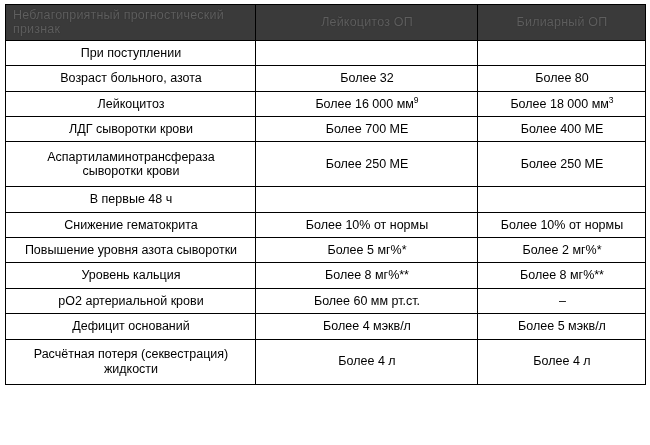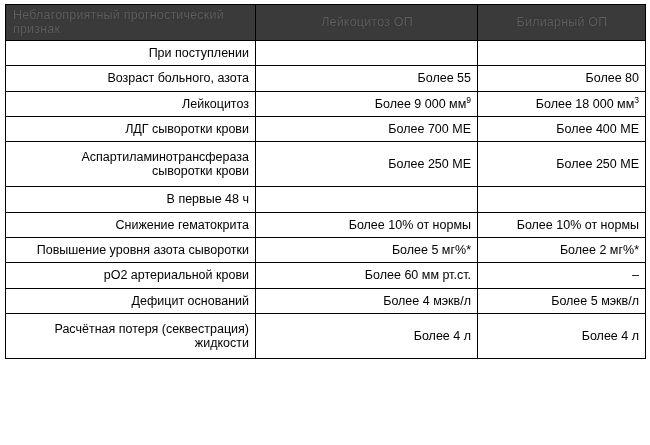--- a/index.html
+++ b/index.html
@@ -26,21 +26,21 @@
     table-layout: fixed;
     background: #ffffff;
   }
   table.criteria td, table.criteria th {
     border: 1px solid #000000;
     vertical-align: middle;
     font-size: 12.5px;
     line-height: 1.15;
     padding: 5px 6px 5px 7px;
     font-weight: normal;
-    text-align: right;
+    text-align: center;
   }
   col.c0 { width: 250px; }
   col.c1 { width: 222px; }
   col.c2 { width: 168px; }
 
   
   tr.header td {
     background: #3a3a3a;
     color: #6f6f6f;
     height: 22px;
@@ -99,27 +99,27 @@
       </tr>
 
       <tr>
         <td class="section">При поступлении</td>
         <td class="blank"></td>
         <td class="blank"></td>
       </tr>
 
       <tr>
         <td>Возраст больного, азота</td>
-        <td>Более 55</td>
+        <td>Более 32</td>
         <td>Более 80</td>
       </tr>
 
       <tr>
         <td>Лейкоцитоз</td>
-        <td><span>Более 9 000 мм</span><span class="sup">9</span></td>
+        <td><span>Более 16 000 мм</span><span class="sup">9</span></td>
         <td><span>Более 18 000 мм</span><span class="sup">3</span></td>
       </tr>
 
 
       <tr>
         <td>ЛДГ сыворотки крови</td>
         <td>Более 700 МЕ</td>
         <td>Более 400 МЕ</td>
       </tr>
 
@@ -143,20 +143,25 @@
         <td>Более 10% от нормы</td>
         <td>Более 10% от нормы</td>
       </tr>
 
       <tr>
         <td>Повышение уровня азота сыворотки</td>
         <td>Более 5 мг%*</td>
         <td>Более 2 мг%*</td>
       </tr>
 
+      <tr>
+        <td>Уровень кальция</td>
+        <td>Более 8 мг%**</td>
+        <td>Более 8 мг%**</td>
+      </tr>
 
       <tr>
         <td>pO2 артериальной крови</td>
         <td>Более 60 мм рт.ст.</td>
         <td><span class="dash">–</span></td>
       </tr>
 
       <tr>
         <td>Дефицит оснований</td>
         <td>Более 4 мэкв/л</td>

